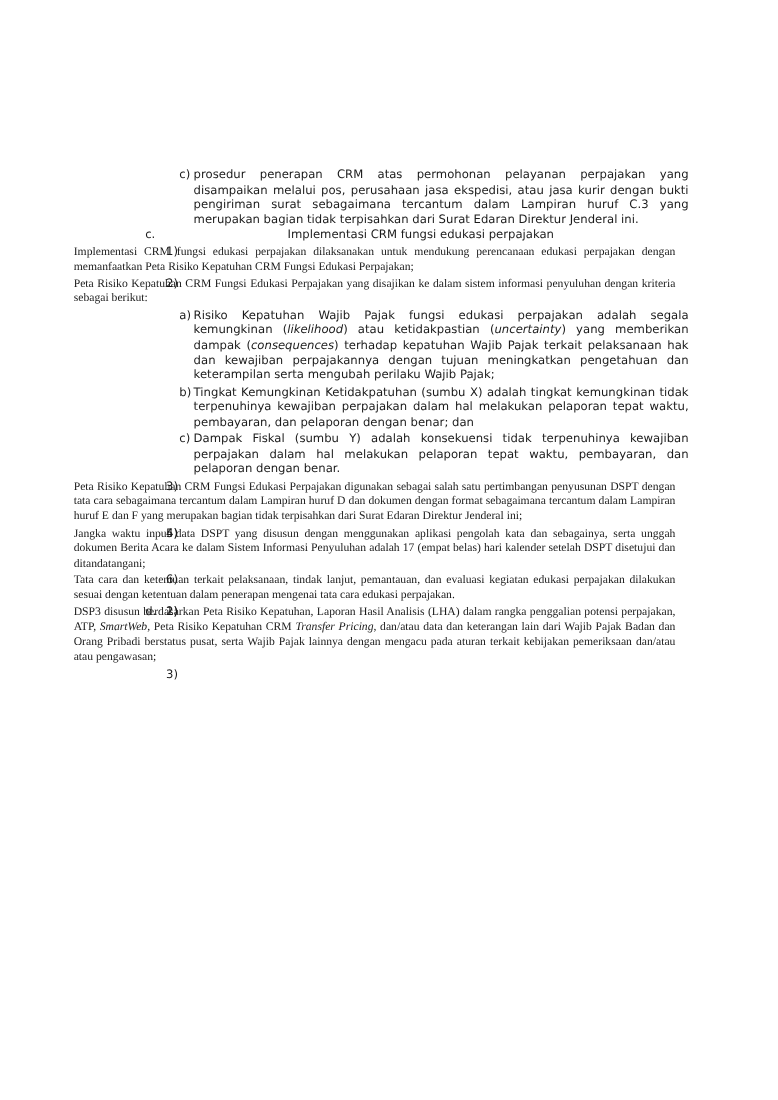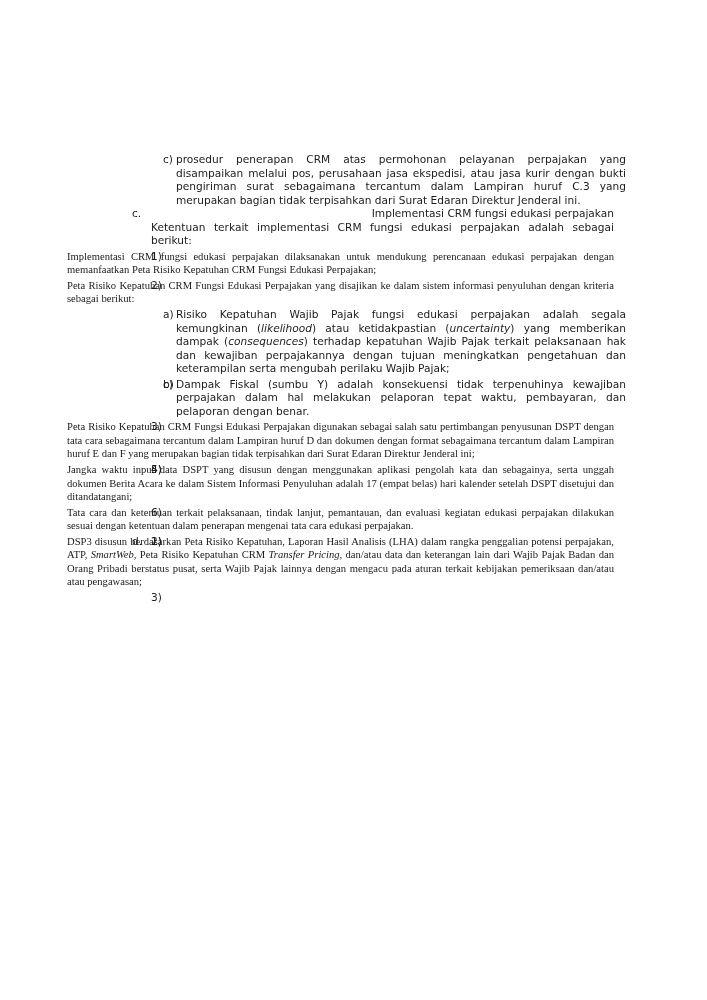--- a/index.html
+++ b/index.html
@@ -3,21 +3,21 @@
 <meta charset="utf-8">
 <style>
   html, body { margin:0; padding:0; background:#ffffff; }
   body { width:707px; height:1000px; position:relative; overflow:hidden;
     font-family:"DejaVu Sans", sans-serif; font-size:10.6px; line-height:13.55px; color:#1a1a1a; }
   .page { position:absolute; left:0; top:153px; width:707px; }
   .item { position:relative; text-align:justify; }
   .item .mk { position:absolute; top:0; }
   .item .tx { display:block; }
   .lvl0 .mk { left:132px; }
-  .lvl0 .tx { margin-left:151px; margin-right:93px; text-align:right; }
+  .lvl0 .tx { margin-left:151px; margin-right:93px; text-align:center; }
   .para { margin-left:151px; margin-right:93px; text-align:justify; }
   .lvl1 .mk { left:151px; }
   .lvl1 .tx { margin-left:67px; margin-right:93px;font-family:Liberation Serif, serif; }
   .lvl2 .mk { left:163px; }
   .lvl2 .tx { margin-left:176px; margin-right:81px; }
   .gap { margin-top:2px; }
   em { font-style:italic; }
 </style>
 </head>
 <body>
@@ -27,39 +27,39 @@
   <div class="item lvl2">
     <span class="mk">c)</span>
     <span class="tx">prosedur penerapan CRM atas permohonan pelayanan perpajakan yang disampaikan melalui pos, perusahaan jasa ekspedisi, atau jasa kurir dengan bukti pengiriman surat sebagaimana tercantum dalam Lampiran huruf C.3 yang merupakan bagian tidak terpisahkan dari Surat Edaran Direktur Jenderal ini.</span>
   </div>
 
   <div class="item lvl0">
     <span class="mk">c.</span>
     <span class="tx">Implementasi CRM fungsi edukasi perpajakan</span>
   </div>
 
-  <div class="para">Ketentuan terkait implementasi CRM fungsi edukasi perpajakan adalah sebagai berikut:</div>
 
   <div class="item lvl1 gap">
     <span class="mk">1)</span>
     <span class="tx">Implementasi CRM fungsi edukasi perpajakan dilaksanakan untuk mendukung perencanaan edukasi perpajakan dengan memanfaatkan Peta Risiko Kepatuhan CRM Fungsi Edukasi Perpajakan;</span>
   </div>
 
   <div class="item lvl1 gap">
     <span class="mk">2)</span>
     <span class="tx">Peta Risiko Kepatuhan CRM Fungsi Edukasi Perpajakan yang disajikan ke dalam sistem informasi penyuluhan dengan kriteria sebagai berikut:</span>
   </div>
 
   <div class="item lvl2 gap">
     <span class="mk">a)</span>
     <span class="tx"><span>Risiko Kepatuhan Wajib Pajak fungsi edukasi perpajakan adalah segala kemungkinan (</span><em>likelihood</em><span>) atau ketidakpastian (</span><em>uncertainty</em><span>) yang memberikan dampak (</span><em>consequences</em><span>) terhadap kepatuhan Wajib Pajak terkait pelaksanaan hak dan kewajiban perpajakannya dengan tujuan meningkatkan pengetahuan dan keterampilan serta mengubah perilaku Wajib Pajak;</span></span>
   </div>
 
   <div class="item lvl2 gap">
     <span class="mk">b)</span>
+    <span class="tx">Tingkat Kemungkinan Ketidakpatuhan (sumbu X) adalah tingkat kemungkinan tidak terpenuhinya kewajiban perpajakan dalam hal melakukan pelaporan tepat waktu, pembayaran, dan pelaporan dengan benar; dan</span>
   </div>
 
   <div class="item lvl2 gap">
     <span class="mk">c)</span>
     <span class="tx">Dampak Fiskal (sumbu Y) adalah konsekuensi tidak terpenuhinya kewajiban perpajakan dalam hal melakukan pelaporan tepat waktu, pembayaran, dan pelaporan dengan benar.</span>
   </div>
 
   <div class="item lvl1 gap">
     <span class="mk">3)</span>
     <span class="tx">Peta Risiko Kepatuhan CRM Fungsi Edukasi Perpajakan digunakan sebagai salah satu pertimbangan penyusunan DSPT dengan tata cara sebagaimana tercantum dalam Lampiran huruf D dan dokumen dengan format sebagaimana tercantum dalam Lampiran huruf E dan F yang merupakan bagian tidak terpisahkan dari Surat Edaran Direktur Jenderal ini;</span>

